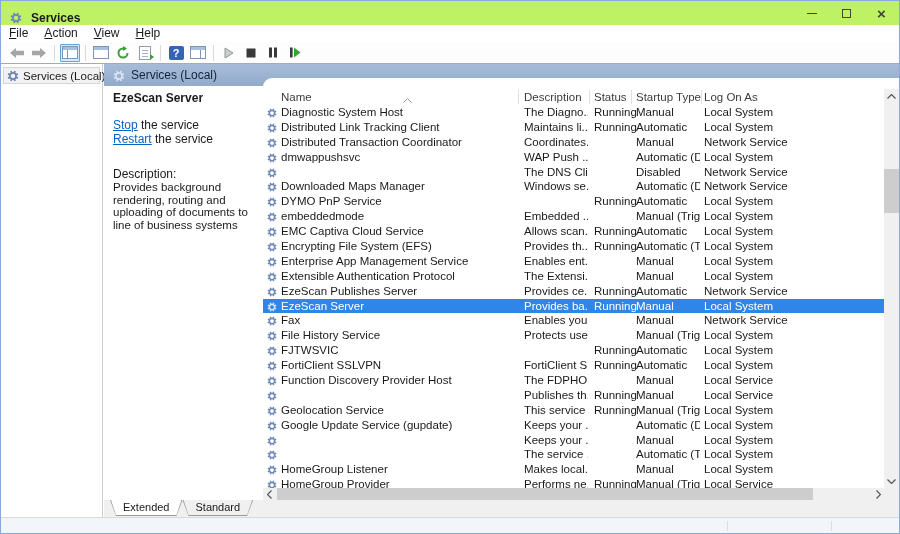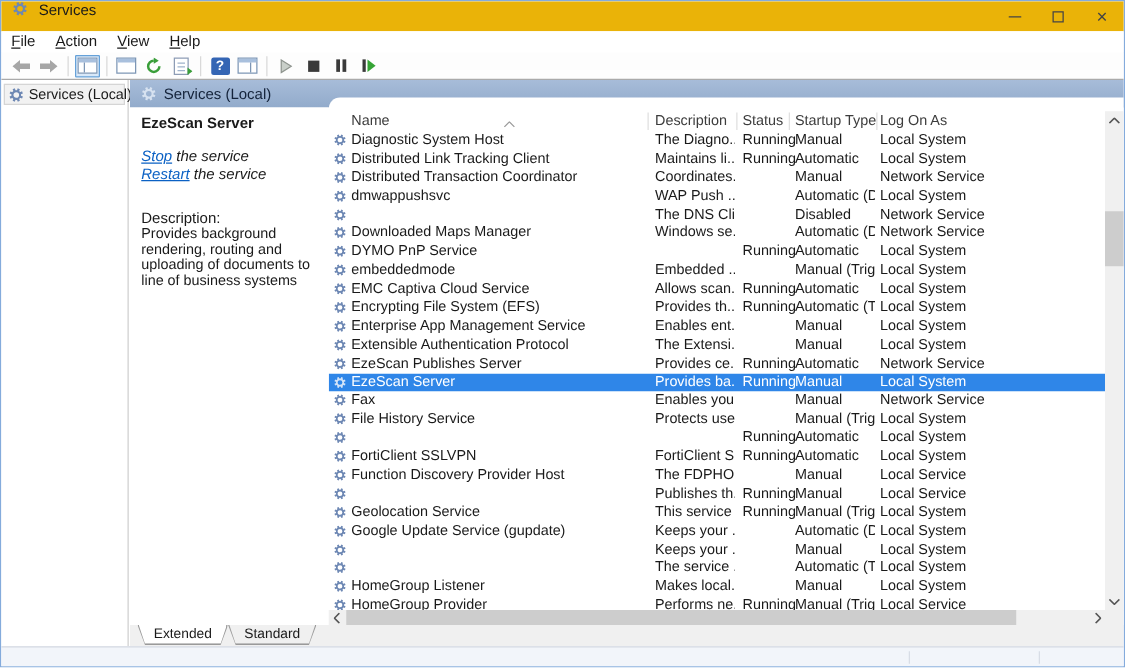--- a/index.html
+++ b/index.html
@@ -1,21 +1,21 @@
 <!DOCTYPE html>
 <html><head>
 <meta charset="utf-8">
 <style>
   * { margin:0; padding:0; box-sizing:border-box; }
   html,body { width:900px; height:534px; font-family:"Liberation Sans", sans-serif; }
   .window { position:relative; width:900px; height:534px; background:#ffffff;
             border:1px solid #84abdc; overflow:hidden; }
 
   
-  .titlebar { position:absolute; left:0; top:0; right:0; height:24px; background:#eab308; display:flex; align-items:flex-start; }
+  .titlebar { position:absolute; left:0; top:0; right:0; height:24px; background:#bef264; display:flex; align-items:flex-end;font-weight:bold; }
   .titlebar .app-icon { margin-left:9px; width:13px; height:13px; display:inline-flex; }
   .titlebar .title { margin-left:8px; font-size:12px; color:#1a1a1a; }
   .win-controls { position:absolute; right:0; top:0; height:24px; display:flex; }
   .win-btn { width:35px; height:24px; display:flex; align-items:center; justify-content:center; }
   .glyph-min { width:10px; height:1px; background:#444; }
   .glyph-max { width:9px; height:9px; border:1px solid #444; }
   .glyph-close { font-size:15px; color:#444; line-height:1; }
 
   
   .menubar { position:absolute; left:0; top:24px; right:0; height:17px; background:#fff; display:flex; align-items:center; }
@@ -45,21 +45,21 @@
   .tree-item .lbl { margin-left:4px; font-size:11.5px; color:#1a1a1a; white-space:nowrap; }
 
   .right-panel { position:absolute; left:103px; top:0; right:0; height:100%; }
   .band { position:absolute; left:0; top:0; right:0; height:22px;
           background:linear-gradient(#a7bcd9,#92abcb); display:flex; align-items:center; }
   .band .lbl { margin-left:27px; font-size:12px; color:#14233a; }
   .band .bicon { position:absolute; left:9px; top:4px; }
 
   .detail-pane { position:absolute; left:0; top:22px; width:159px; bottom:17px; background:#fff; padding:5px 8px 0 9px; }
   .svc-title { font-size:12px; font-weight:bold; color:#1a1a1a; }
-  .svc-actions { margin-top:14px; font-size:12px; line-height:13.5px; color:#1a1a1a;font-style:italic; }
+  .svc-actions { margin-top:14px; font-size:12px; line-height:13.5px; color:#1a1a1a; }
   .svc-actions a { color:#0b61c4; text-decoration:underline; }
   .desc-label { margin-top:21px; font-size:12px; color:#1a1a1a; }
   .desc-text { font-size:11.5px; line-height:12.6px; color:#1a1a1a; width:152px; }
 
   .list-panel { position:absolute; left:159px; top:14px; right:0; bottom:17px; background:#fff;
                 border-top-left-radius:9px; }
   .list-header { position:absolute; left:0; top:11px; right:15px; height:16px; }
   .col-h { position:absolute; top:0; height:16px; line-height:16px; font-size:11.5px; color:#3c3c3c; white-space:nowrap; }
   .hdiv { position:absolute; top:1px; height:14px; width:1px; background:#e0e0e0; }
   .sort-caret { position:absolute; left:140px; top:0px; }
@@ -573,20 +573,21 @@
                   <circle cx="8" cy="8" r="4.1" fill="none" stroke="#6e88b4" stroke-width="2.2"></circle>
                   <line x1="11.699636239429253" y1="9.520753660492646" x2="14.659345230972654" y2="10.737356588886762" stroke="#6e88b4" stroke-width="2.4"></line>
                   <line x1="9.540702646975307" y1="11.691373098672535" x2="10.773264764555552" y2="14.644471577610567" stroke="#6e88b4" stroke-width="2.4"></line>
                   <line x1="6.479246339507354" y1="11.699636239429251" x2="5.262643411113237" y2="14.659345230972654" stroke="#6e88b4" stroke-width="2.4"></line>
                   <line x1="4.308626901327464" y1="9.540702646975307" x2="1.3555284223894342" y2="10.773264764555552" stroke="#6e88b4" stroke-width="2.4"></line>
                   <line x1="4.300363760570748" y1="6.4792463395073545" x2="1.3406547690273456" y2="5.262643411113238" stroke="#6e88b4" stroke-width="2.4"></line>
                   <line x1="6.459297353024691" y1="4.3086269013274645" x2="5.226735235444444" y2="1.355528422389436" stroke="#6e88b4" stroke-width="2.4"></line>
                   <line x1="9.520753660492645" y1="4.300363760570747" x2="10.737356588886758" y2="1.3406547690273447" stroke="#6e88b4" stroke-width="2.4"></line>
                   <line x1="11.691373098672535" y1="6.459297353024691" x2="14.644471577610563" y2="5.226735235444443" stroke="#6e88b4" stroke-width="2.4"></line>
                 </svg></span>
+    <span class="cell c-name">FJTWSVIC</span>
     <span class="cell c-desc"></span>
     <span class="cell c-status">Running</span>
     <span class="cell c-startup">Automatic</span>
     <span class="cell c-logon">Local System</span>
   </div>
             <div class="row">
     <span class="icon"><svg width="10" height="10" viewBox="0 0 16 16">
                   <circle cx="8" cy="8" r="4.1" fill="none" stroke="#6e88b4" stroke-width="2.2"></circle>
                   <line x1="11.699636239429253" y1="9.520753660492646" x2="14.659345230972654" y2="10.737356588886762" stroke="#6e88b4" stroke-width="2.4"></line>
                   <line x1="9.540702646975307" y1="11.691373098672535" x2="10.773264764555552" y2="14.644471577610567" stroke="#6e88b4" stroke-width="2.4"></line>

